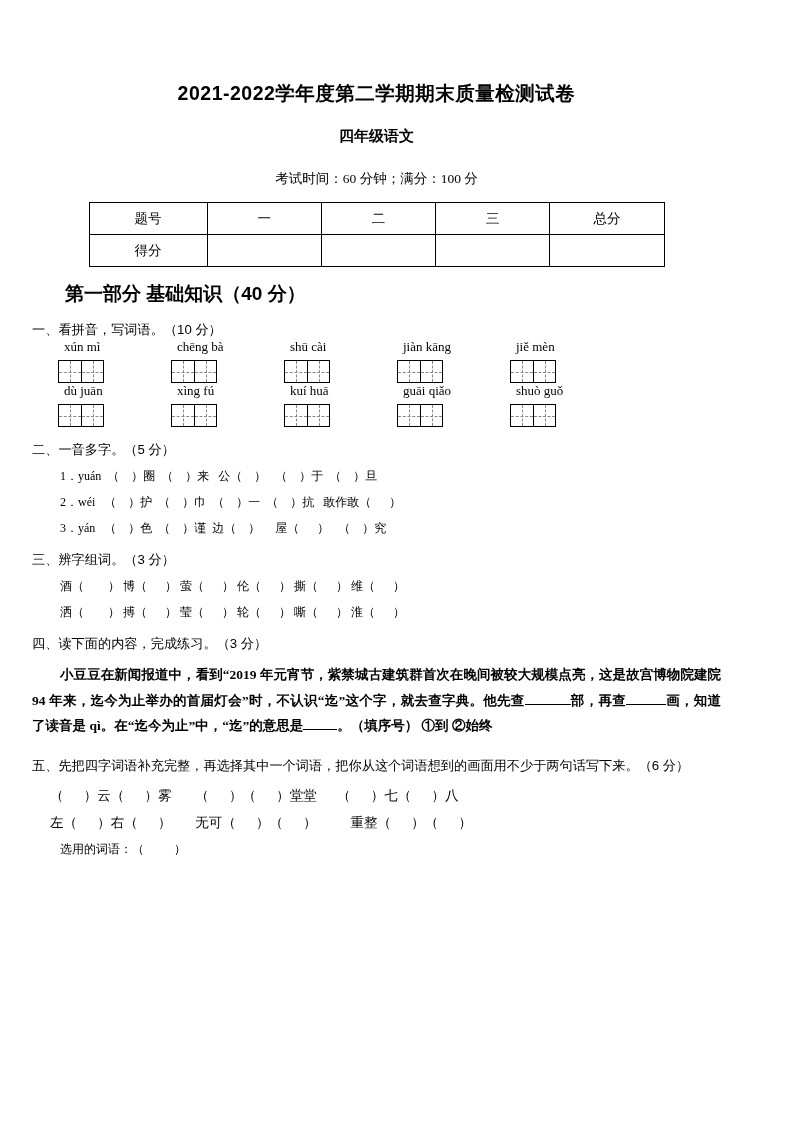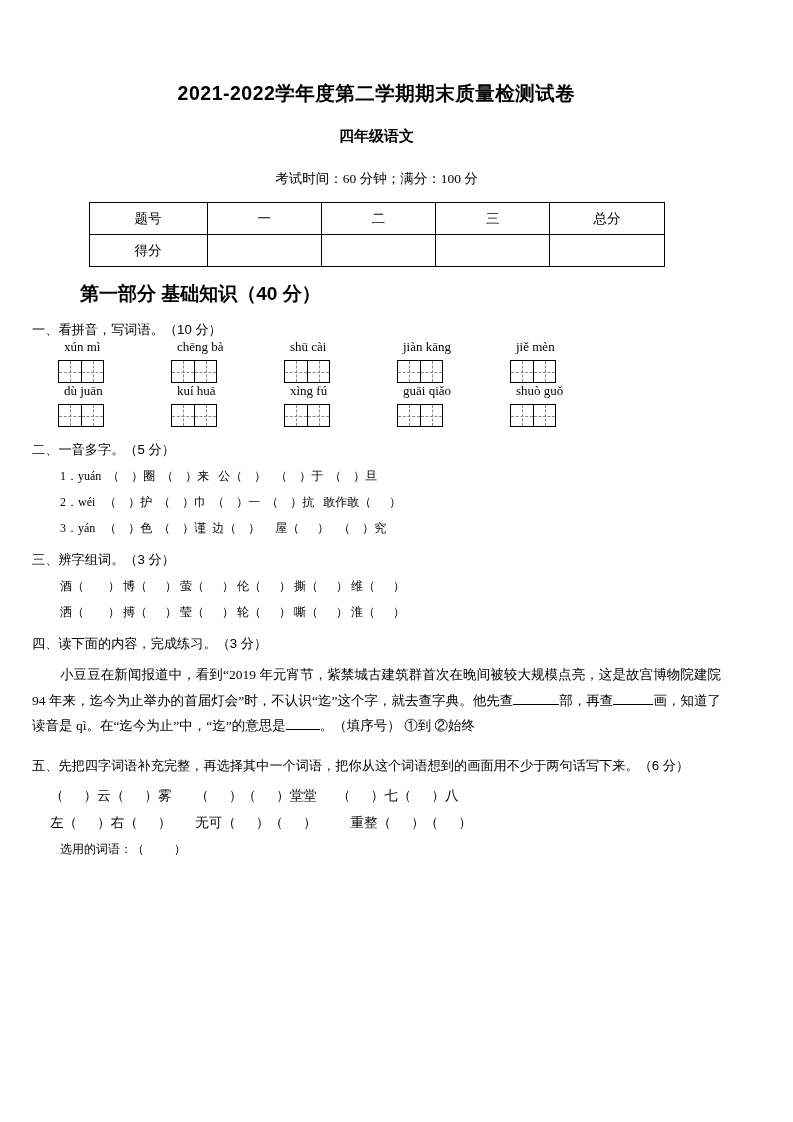--- a/index.html
+++ b/index.html
@@ -52,21 +52,21 @@
     height: 29px;
     text-align: center;
     font-size: 13.5px;
     vertical-align: middle;
   }
   table.scoretable td.lbl { width: 120px; margin-left: 20px; }
   table.scoretable td.c { width: 116px; }
   .part-heading {
     font-weight: bold;
     font-size: 19px;
-    margin: 14px 0 0 48px;
+    margin: 14px 0 0 33px;
     font-family: "Liberation Sans", sans-serif;
   }
   .q {
     font-size: 13.5px;
     margin-top: 14px;
   }
   .q-bold {
     font-family: "Liberation Sans", sans-serif;
     font-size: 13.2px;
   }
@@ -120,21 +120,21 @@
     margin-top: 9px;
     padding-left: 18px;
     white-space: pre;
   }
   .para {
     font-size: 13.5px;
     margin-top: 9px;
     line-height: 1.95;
     text-align: justify;
   }
-  .para-first { text-indent: 28px; }
+  .para-first { text-indent: 28px; font-weight: bold; }
   .u { border-bottom: 1px solid #000; display: inline-block; }
   .u40 { width: 46px; }
   .u34 { width: 40px; }
   .u28 { width: 34px; }
   .q-text { line-height: 1.9; }
 </style>
 </head>
 <body>
 
 <div class="page">
@@ -206,28 +206,28 @@
 
   <div class="pinyin-row">
     <div class="pinyin-cell">
       <div class="pinyin-text">dù juān</div>
       <div class="tianzi">
         <div class="tz-box"></div>
         <div class="tz-box"></div>
       </div>
     </div>
     <div class="pinyin-cell">
+      <div class="pinyin-text">xìng fú</div>
+      <div class="tianzi">
+        <div class="tz-box"></div>
+        <div class="tz-box"></div>
+      </div>
+    </div>
+    <div class="pinyin-cell">
       <div class="pinyin-text">kuí huā</div>
-      <div class="tianzi">
-        <div class="tz-box"></div>
-        <div class="tz-box"></div>
-      </div>
-    </div>
-    <div class="pinyin-cell">
-      <div class="pinyin-text">xìng fú</div>
       <div class="tianzi">
         <div class="tz-box"></div>
         <div class="tz-box"></div>
       </div>
     </div>
     <div class="pinyin-cell">
       <div class="pinyin-text">guāi qiǎo</div>
       <div class="tianzi">
         <div class="tz-box"></div>
         <div class="tz-box"></div>

